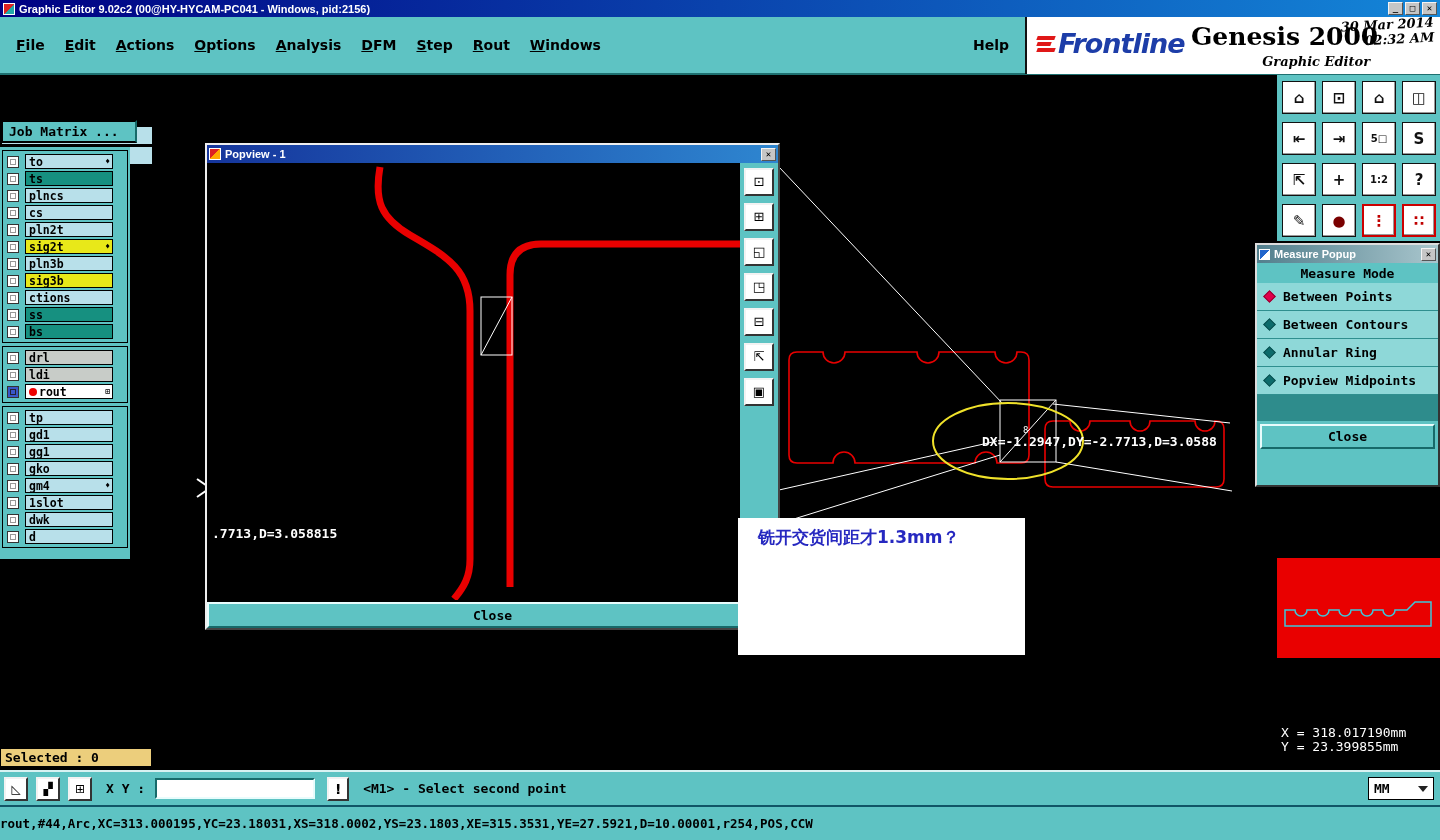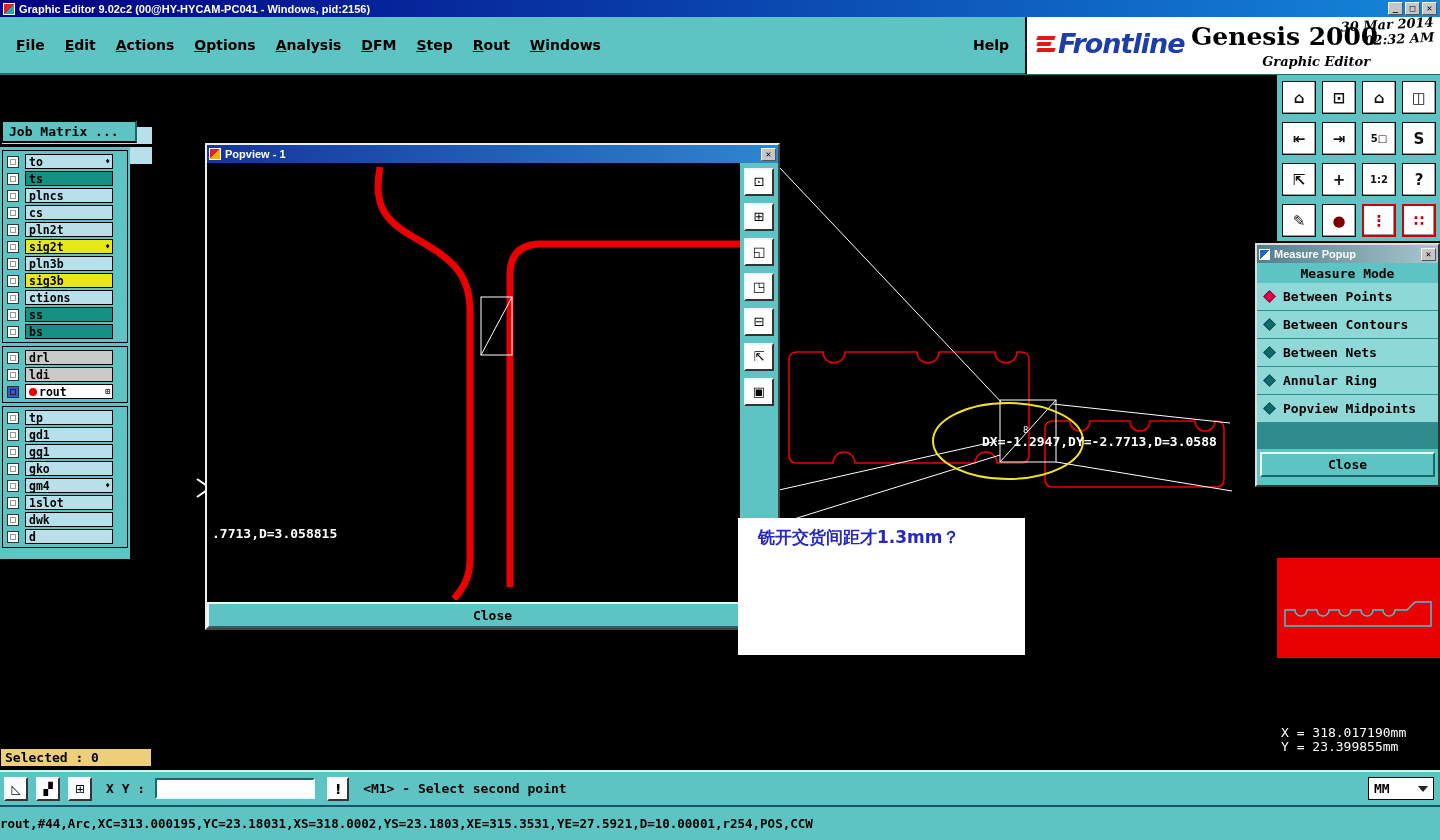--- a/index.html
+++ b/index.html
@@ -429,24 +429,20 @@
         <div class="measure-option selected">
           <span class="diamond"></span>
           <span class="opt-label">Between Points</span>
         </div>
         <div class="measure-option">
           <span class="diamond"></span>
           <span class="opt-label">Between Contours</span>
         </div>
         <div class="measure-option">
           <span class="diamond"></span>
-          <span class="opt-label">Between Nets</span>
-        </div>
-        <div class="measure-option">
-          <span class="diamond"></span>
           <span class="opt-label">Annular Ring</span>
         </div>
         <div class="measure-option">
           <span class="diamond"></span>
           <span class="opt-label">Popview Midpoints</span>
         </div>
       </div>
     <div class="mp-filler"></div>
     <button class="mp-close">Close</button>
   </div>

